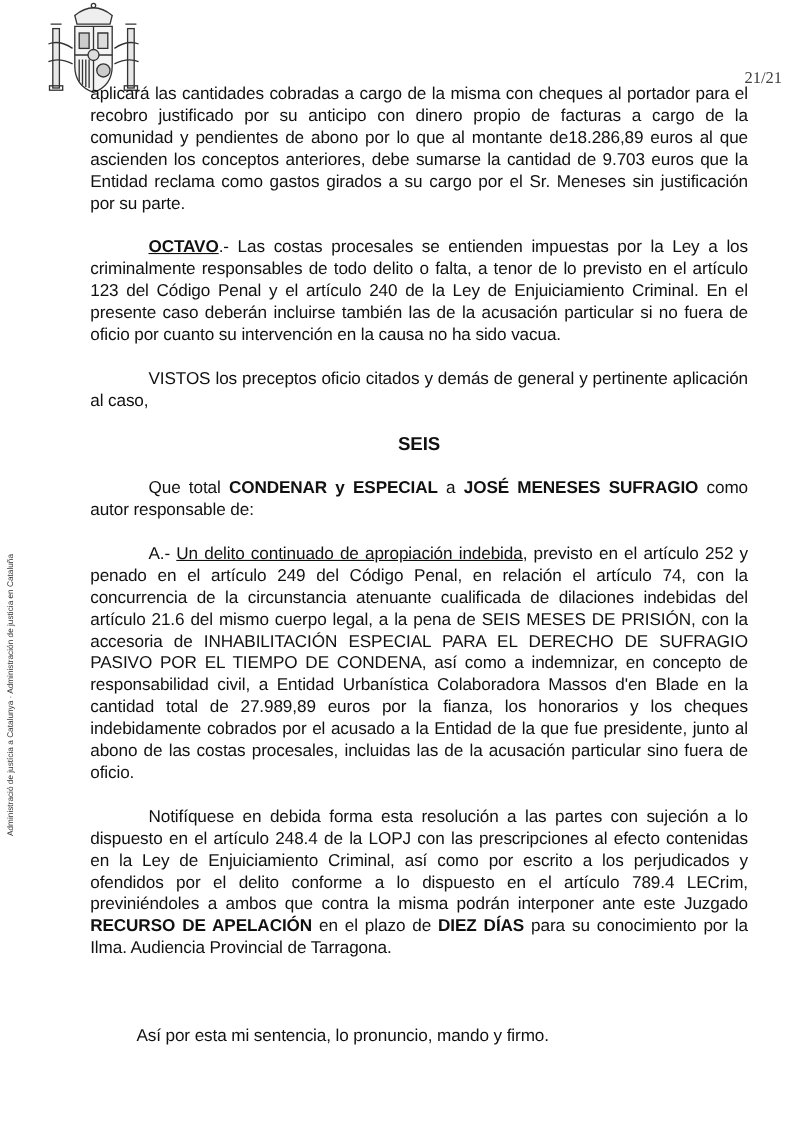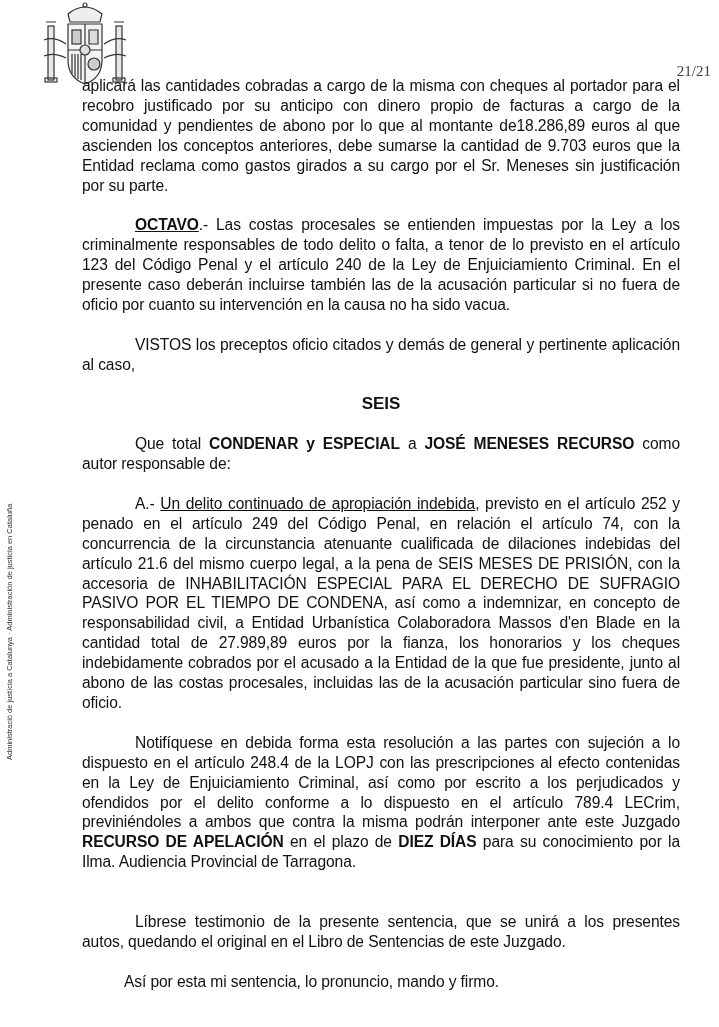--- a/index.html
+++ b/index.html
@@ -54,23 +54,22 @@
 
 <div class="body">
   <p>aplicará las cantidades cobradas a cargo de la misma con cheques al portador para el recobro justificado por su anticipo con dinero propio de facturas a cargo de la comunidad y pendientes de abono por lo que al montante de18.286,89 euros al que ascienden los conceptos anteriores, debe sumarse la cantidad de 9.703 euros que la Entidad reclama como gastos girados a su cargo por el Sr. Meneses sin justificación por su parte.</p>
   <div class="gap"></div>
   <p class="ind"><b><u>OCTAVO</u></b><span>.- Las costas procesales se entienden impuestas por la Ley a los criminalmente responsables de todo delito o falta, a tenor de lo previsto en el artículo 123 del Código Penal y el artículo 240 de la Ley de Enjuiciamiento Criminal. En el presente caso deberán incluirse también las de la acusación particular si no fuera de oficio por cuanto su intervención en la causa no ha sido vacua.</span></p>
   <div class="gap"></div>
   <p class="ind">VISTOS los preceptos oficio citados y demás de general y pertinente aplicación al caso,</p>
   <div class="gap"></div>
   <p class="title">SEIS</p>
   <div class="gap"></div>
-  <p class="ind"><span>Que total </span><b>CONDENAR y ESPECIAL</b><span> a </span><b>JOSÉ MENESES RECURSO</b><span> como autor responsable de:</span></p>
+  <p class="ind"><span>Que total </span><b>CONDENAR y ESPECIAL</b><span> a </span><b>JOSÉ MENESES SUFRAGIO</b><span> como autor responsable de:</span></p>
   <div class="gap"></div>
   <p class="ind"><span>A.- </span><u>Un delito continuado de apropiación indebida</u><span>, previsto en el artículo 252 y penado en el artículo 249 del Código Penal, en relación el artículo 74, con la concurrencia de la circunstancia atenuante cualificada de dilaciones indebidas del artículo 21.6 del mismo cuerpo legal, a la pena de SEIS MESES DE PRISIÓN, con la accesoria de INHABILITACIÓN ESPECIAL PARA EL DERECHO DE SUFRAGIO PASIVO POR EL TIEMPO DE CONDENA, así como a indemnizar, en concepto de responsabilidad civil, a Entidad Urbanística Colaboradora Massos d'en Blade en la cantidad total de 27.989,89 euros por la fianza, los honorarios y los cheques indebidamente cobrados por el acusado a la Entidad de la que fue presidente, junto al abono de las costas procesales, incluidas las de la acusación particular sino fuera de oficio.</span></p>
   <div class="gap"></div>
   <p class="ind"><span>Notifíquese en debida forma esta resolución a las partes con sujeción a lo dispuesto en el artículo 248.4 de la LOPJ con las prescripciones al efecto contenidas en la Ley de Enjuiciamiento Criminal, así como por escrito a los perjudicados y ofendidos por el delito conforme a lo dispuesto en el artículo 789.4 LECrim, previniéndoles a ambos que contra la misma podrán interponer ante este Juzgado </span><b>RECURSO DE APELACIÓN</b><span> en el plazo de </span><b>DIEZ DÍAS</b><span> para su conocimiento por la Ilma. Audiencia Provincial de Tarragona.</span></p>
   <div class="gap"></div>
   <div class="gap"></div>
-  <p class="ind">Líbrese testimonio de la presente sentencia, que se unirá a los presentes autos, quedando el original en el Libro de Sentencias de este Juzgado.</p>
   <div class="gap"></div>
   <p class="ind2">Así por esta mi sentencia, lo pronuncio, mando y firmo.</p>
 </div>
 
 </body></html>

